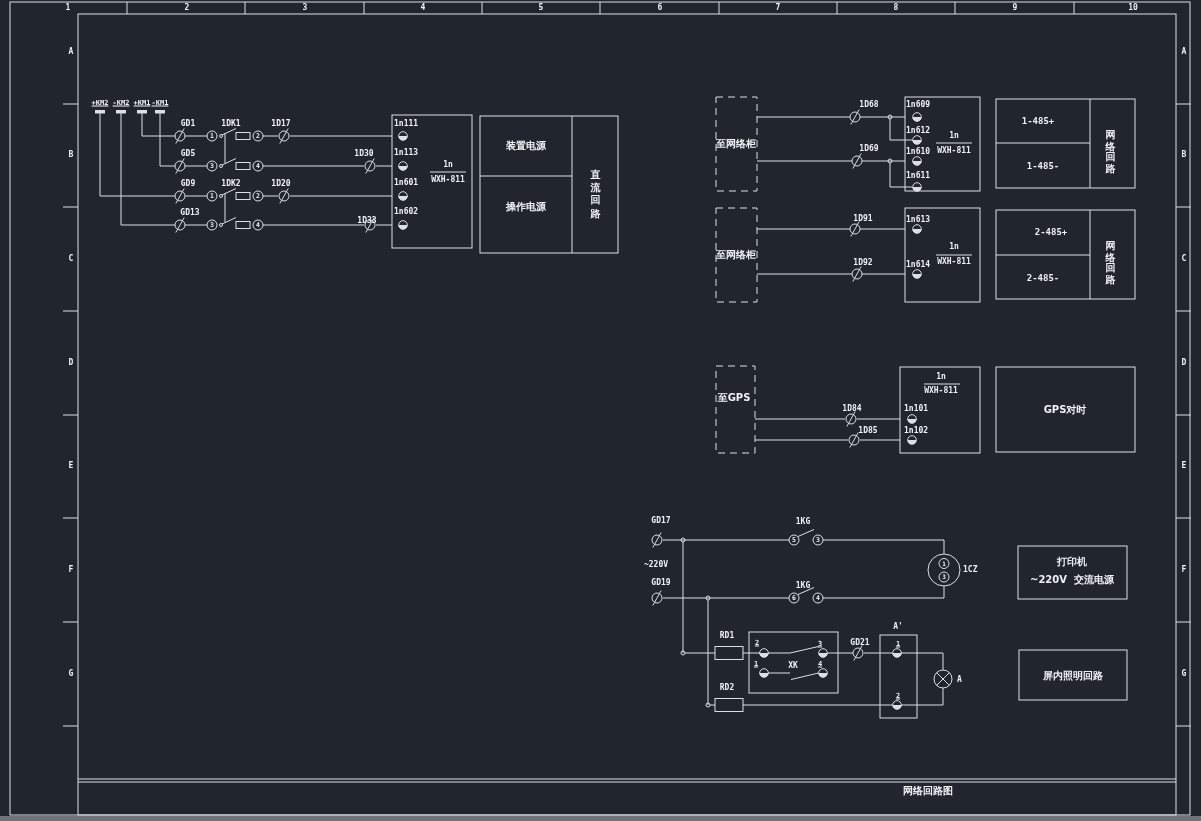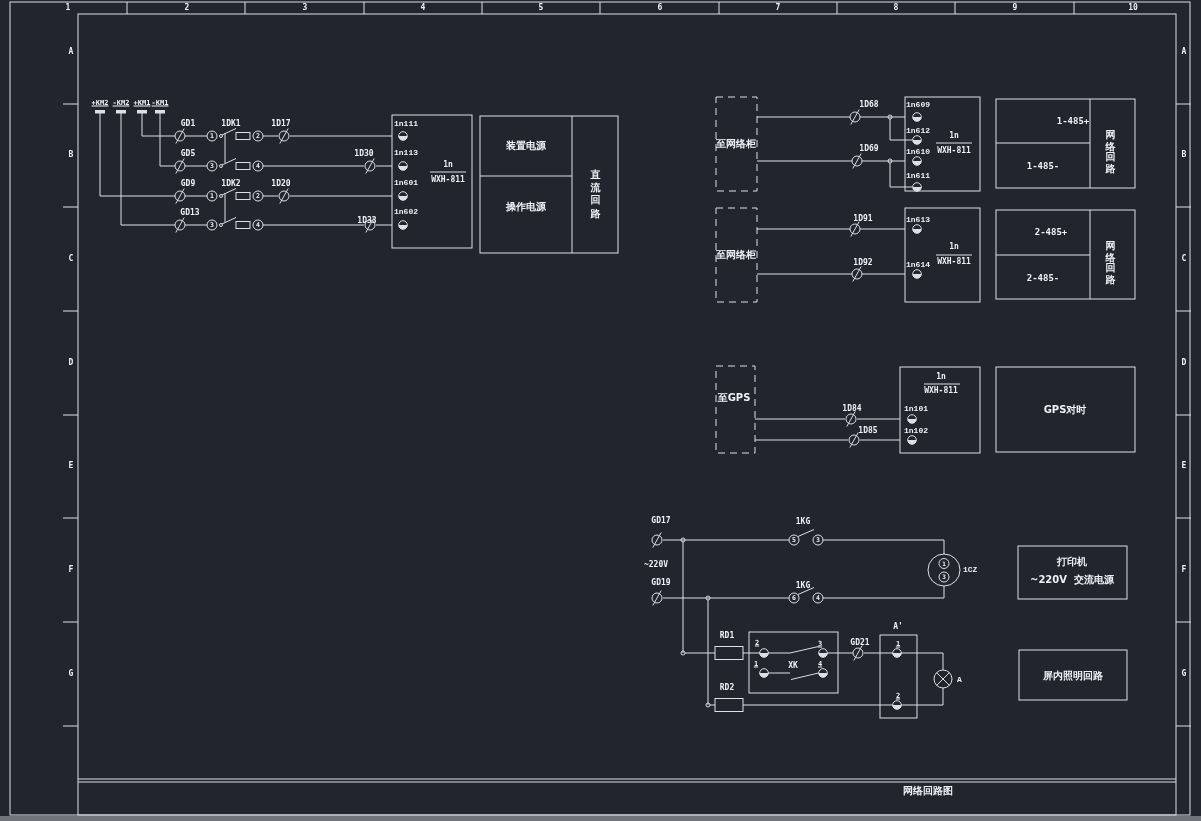--- a/index.html
+++ b/index.html
@@ -6,21 +6,21 @@
   .sheet{position:relative;width:1201px;height:821px;background:#20252e;overflow:hidden;
          font-family:"DejaVu Sans Mono","Liberation Mono",monospace;}
   svg.wires{position:absolute;left:0;top:0;}
   svg.wires line, svg.wires rect, svg.wires circle, svg.wires path, svg.wires use{
     stroke:#dce0e5;stroke-width:1;fill:none;}
   svg.wires .fill{fill:#dce0e5;stroke:none;}
   svg.wires .dash{stroke-dasharray:7 5;}
   .lbl{position:absolute;transform:translate(-50%,-50%);color:#eef1f5;
        font:bold 8px "DejaVu Sans Mono","Liberation Mono",monospace;
        white-space:pre;line-height:1;}
-  .la{transform:translateY(-50%);font-family:Liberation Mono, monospace;}
+  .la{transform:translateY(-50%);}
   .n{font-size:6.5px;}
   .f6{font-size:6px;}
   .f7{font-size:7px;text-decoration:underline;}
   .f9{font-size:9px;}
   .cn{font-family:"DejaVu Sans","Liberation Sans",sans-serif;font-weight:bold;font-size:10px;}
   .v{writing-mode:vertical-lr;text-orientation:upright;letter-spacing:13px;font-size:10px;}
   .v2{writing-mode:vertical-lr;text-orientation:upright;letter-spacing:11px;font-size:10px;}
   .strip{position:absolute;left:0;top:816px;width:1201px;height:5px;background:#70747a;}
 </style>
 </head>
@@ -321,21 +321,21 @@
 
 <div class="lbl cn f9" style="left:736px;top:144px">至网络柜</div>
 <div class="lbl" style="left:869px;top:105px">1D68</div>
 <div class="lbl" style="left:869px;top:149px">1D69</div>
 <div class="lbl la" style="left:906px;top:105px">1n609</div>
 <div class="lbl la" style="left:906px;top:131px">1n612</div>
 <div class="lbl la" style="left:906px;top:152px">1n610</div>
 <div class="lbl la" style="left:906px;top:176px">1n611</div>
 <div class="lbl" style="left:954px;top:136px">1n</div>
 <div class="lbl" style="left:954px;top:151px">WXH-811</div>
-<div class="lbl f9" style="left:1073px;top:121px">1-485+</div>
+<div class="lbl f9" style="left:1038px;top:121px">1-485+</div>
 <div class="lbl f9" style="left:1043px;top:166px">1-485-</div>
 <div class="lbl cn v2" style="left:1110px;top:144px">网络回路</div>
 
 <div class="lbl cn f9" style="left:736px;top:255px">至网络柜</div>
 <div class="lbl" style="left:863px;top:219px">1D91</div>
 <div class="lbl" style="left:863px;top:263px">1D92</div>
 <div class="lbl la" style="left:906px;top:220px">1n613</div>
 <div class="lbl la" style="left:906px;top:265px">1n614</div>
 <div class="lbl" style="left:954px;top:247px">1n</div>
 <div class="lbl" style="left:954px;top:262px">WXH-811</div>

